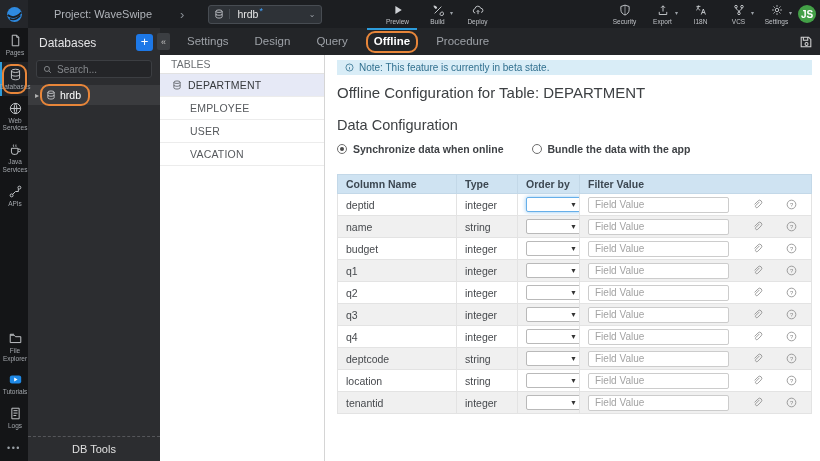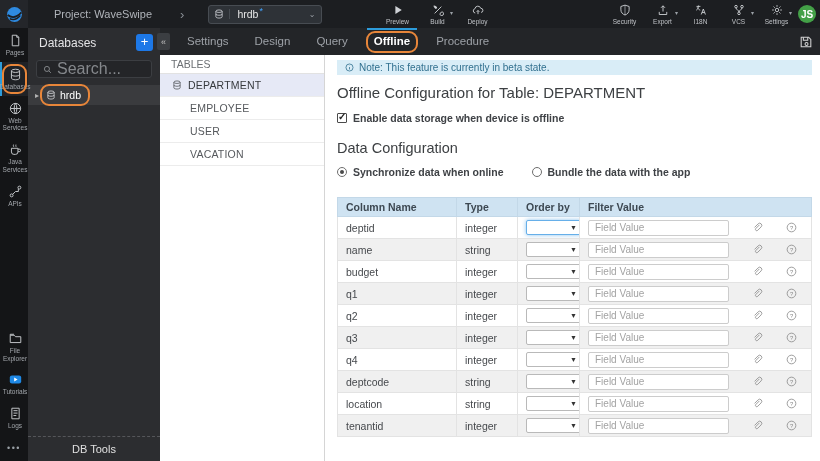--- a/index.html
+++ b/index.html
@@ -39,21 +39,21 @@
   .sb-spacer{flex:1}
   .more-btn{color:#9aa0a6;text-align:center;font-size:9px;letter-spacing:1.5px;padding:8px 0;cursor:pointer}
 
   
   .dbpanel{width:132px;background:#2c2d30;display:flex;flex-direction:column}
   .dbp-head{display:flex;align-items:center;height:29px;padding:0 7px 0 11px}
   .dbp-title{flex:1;color:#e4e4e6;font-size:12px}
   .add-btn{width:17px;height:17px;background:var(--add-blue);color:#fff;border-radius:3px;font-size:13px;line-height:15px;text-align:center;cursor:pointer}
   .dbp-search{margin:3px 8px 7px;height:18px;background:#242528;border:1px solid #3c3e42;border-radius:3px;display:flex;align-items:center;padding:0 6px;gap:5px}
   .dbp-search svg{width:9px;height:9px;color:#8a8d91;flex:0 0 auto}
-  .dbp-search input{background:transparent;border:none;outline:none;color:#c9ccd0;font-size:16px;width:100%;font-family:"Liberation Sans",sans-serif}
+  .dbp-search input{background:transparent;border:none;outline:none;color:#c9ccd0;font-size:10px;width:100%;font-family:"Liberation Sans",sans-serif}
   .dbp-search input::placeholder{color:#85888c}
   .dbp-item{height:20px;display:flex;align-items:center;background:#3a3b3e;padding-left:7px;cursor:pointer}
   .tree-arrow{color:#b5b5b5;font-size:8px;margin-right:2px}
   .ring-wrap{position:relative;display:flex;align-items:center;gap:4px;padding:2px 8px 2px 5px}
   .ring-wrap .icon svg{width:10px;height:10px;color:#e6e6e8}
   .ring-wrap::after{content:'';position:absolute;inset:-3px -1px;border:2px solid var(--orange);border-radius:9px;pointer-events:none}
   .dbp-item-label{color:#fff;font-size:10.5px}
   .dbp-footer{margin-top:auto;height:25px;border-top:1px dashed #55565a;display:flex;align-items:center;justify-content:center;color:#e0e0e0;font-size:11px;cursor:pointer}
 
   
@@ -383,24 +383,20 @@
 
         <main class="config">
           <div class="note">
             <svg viewBox="0 0 16 16" fill="none" stroke="currentColor" stroke-width="1.4">
                 <circle cx="8" cy="8" r="6.3"></circle>
                 <path d="M8 7.2V11.5M8 4.6v.4"></path>
               </svg>
             <span>Note: This feature is currently in beta state.</span>
           </div>
           <h1 class="cfg-title">Offline Configuration for Table: DEPARTMENT</h1>
-          <div class="chk-row">
-            <span class="checkbox checked" id="enable-cb"></span>
-            <span>Enable data storage when device is offline</span>
-          </div>
           <h2 class="section-title">Data Configuration</h2>
           <div class="radio-row" id="radio-row">
               <div class="rad">
                 <span class="radio on"></span>
                 <span>Synchronize data when online</span>
               </div>
               <div class="rad">
                 <span class="radio"></span>
                 <span>Bundle the data with the app</span>
               </div>

